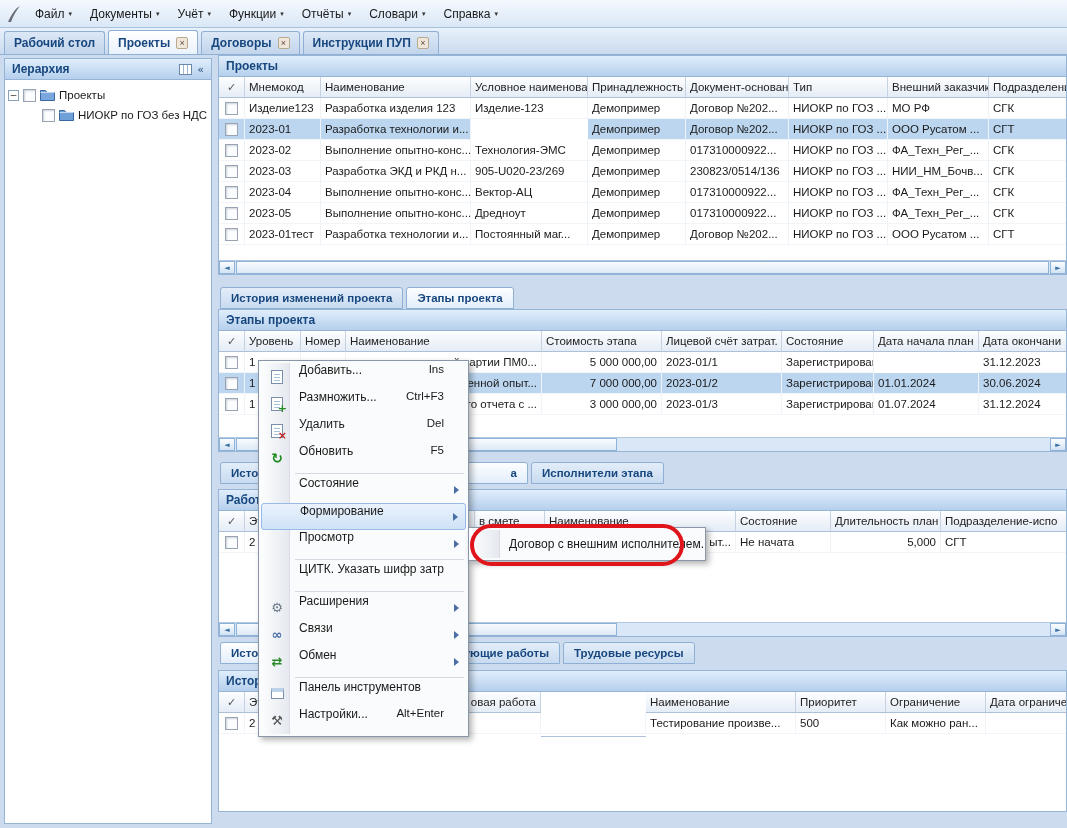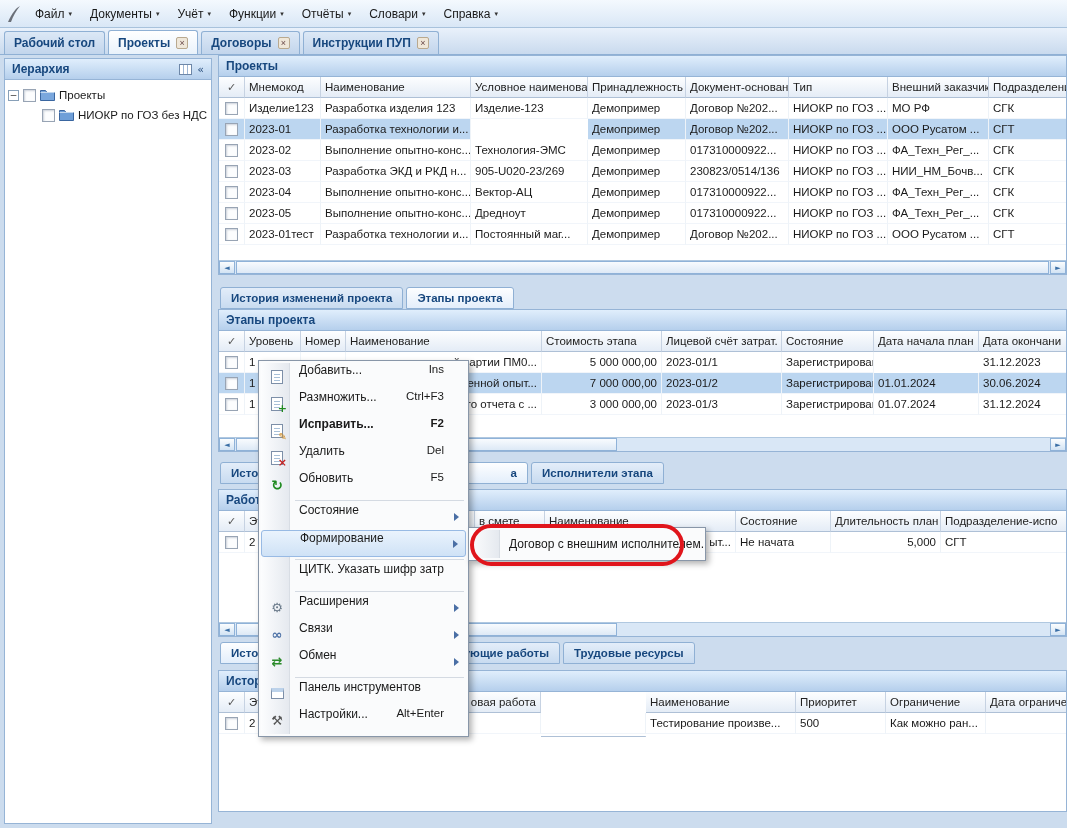--- a/index.html
+++ b/index.html
@@ -548,27 +548,20 @@
     <span class="cm-label">Добавить...</span>
     <span class="cm-short">Ins</span>
   </div>
   <div class="cm-item">
     <span class="cm-ic">
         <span class="ic-form b-add"></span>
       </span>
     <span class="cm-label">Размножить...</span>
     <span class="cm-short">Ctrl+F3</span>
   </div>
-  <div class="cm-item bold">
-    <span class="cm-ic">
-        <span class="ic-form b-edit"></span>
-      </span>
-    <span class="cm-label">Исправить...</span>
-    <span class="cm-short">F2</span>
-  </div>
   <div class="cm-item">
     <span class="cm-ic">
         <span class="ic-form b-del"></span>
       </span>
     <span class="cm-label">Удалить</span>
     <span class="cm-short">Del</span>
   </div>
   <div class="cm-item">
     <span class="cm-ic g-refresh"></span>
     <span class="cm-label">Обновить</span>
@@ -576,20 +569,24 @@
   </div>
   <div class="cm-sep"></div>
   <div class="cm-item">
     <span class="cm-label">Состояние</span>
     <span class="cm-arrow"></span>
   </div>
   <div class="cm-item hl">
     <span class="cm-label">Формирование</span>
     <span class="cm-arrow"></span>
   </div>
+  <div class="cm-item">
+    <span class="cm-label">Просмотр</span>
+    <span class="cm-arrow"></span>
+  </div>
   <div class="cm-sep"></div>
   <div class="cm-item">
     <span class="cm-label">ЦИТК. Указать шифр затрат...</span>
   </div>
   <div class="cm-sep"></div>
   <div class="cm-item">
     <span class="cm-ic g-gear"></span>
     <span class="cm-label">Расширения</span>
     <span class="cm-arrow"></span>
   </div>

